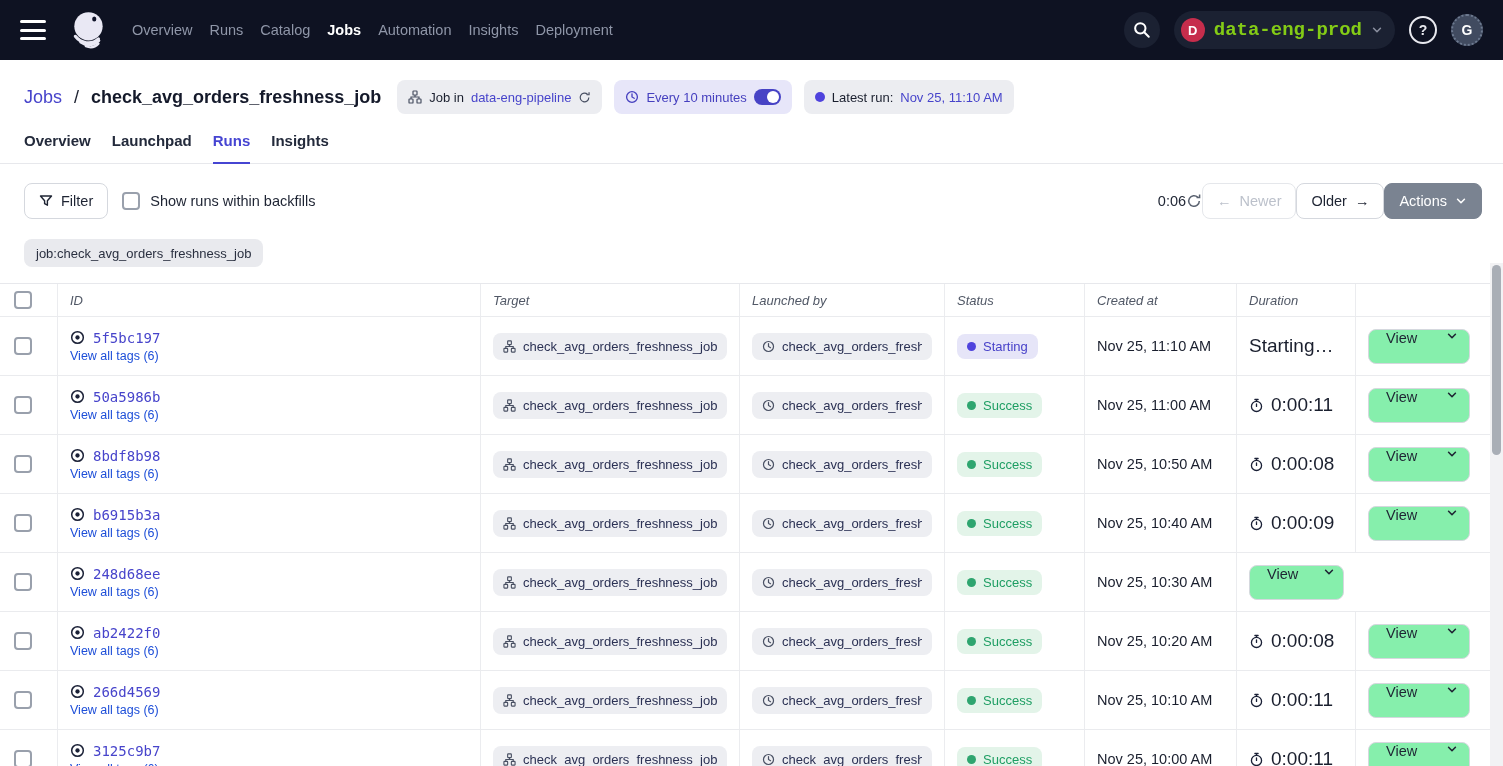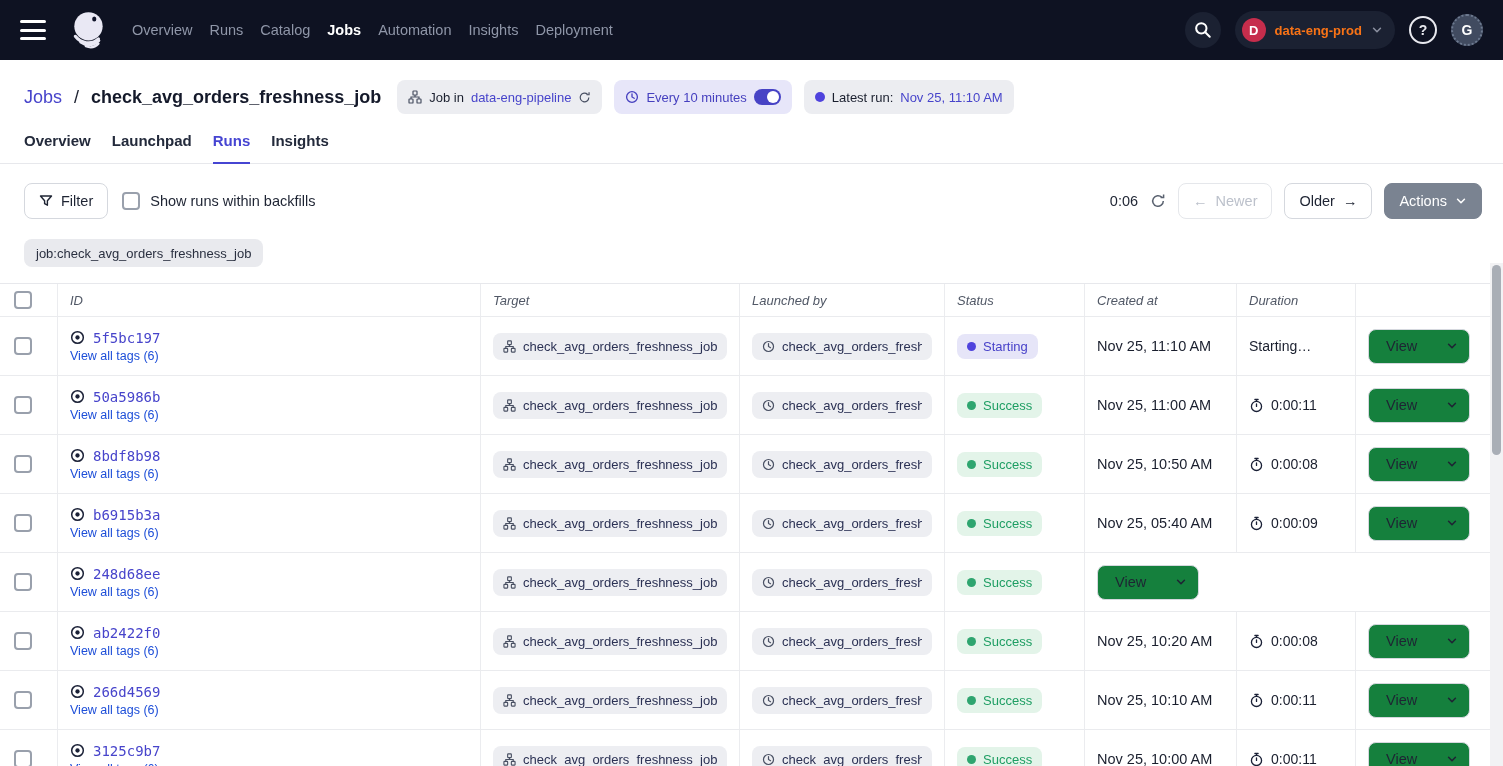--- a/index.html
+++ b/index.html
@@ -12,21 +12,21 @@
   .hamburger { width:28px; height:20px; display:flex; flex-direction:column; justify-content:space-between; cursor:pointer; margin-right:4px;}
   .hamburger span { display:block; width:26px; height:3px; background:#fff; border-radius:2px; }
   .logo { width:42px; height:42px; margin:0 12px 0 6px; }
   .navlinks { display:flex; align-items:center; gap:17px; }
   .navlink { color:#8f96a8; font-size:14.5px; cursor:pointer; text-decoration:none; }
   .navlink.active { color:#fff; font-weight:600; }
   .topnav-right { margin-left:auto; display:flex; align-items:center; gap:14px; }
   .icon-circle-btn { width:36px; height:36px; border-radius:50%; background:#1b2132; display:flex; align-items:center; justify-content:center; color:#fff; cursor:pointer; }
   .workspace-pill { height:38px; border-radius:19px; background:#1b2132; display:flex; align-items:center; gap:9px; padding:0 12px 0 7px; cursor:pointer; }
   .workspace-badge { width:24px; height:24px; border-radius:50%; background:var(--workspace_badge,#c62d4c); color:#fff; font-size:13px; font-weight:700; display:flex; align-items:center; justify-content:center; }
-  .workspace-name { color:#f97316; font-size:13px; font-weight:600; }
+  .workspace-name { color:#84cc16; font-size:19px; font-weight:600;font-family:Liberation Mono, monospace; }
   .workspace-pill .chev { color:#8b90a0; }
   .help-btn { width:28px; height:28px; border-radius:50%; border:2px solid #e8e9ef; color:#e8e9ef; font-size:14px; font-weight:700; display:flex; align-items:center; justify-content:center; cursor:pointer; }
   .user-avatar { width:32px; height:32px; border-radius:50%; background:#414b60; border:2px dotted #6d7a90; color:#fff; font-size:14px; font-weight:600; display:flex; align-items:center; justify-content:center; cursor:pointer; }
 
   
   .crumb-row { display:flex; align-items:center; gap:12px; padding:20px 24px 0 24px; }
   .crumb-link { color:var(--link,#4744cb); font-size:18px; cursor:pointer; text-decoration:none; }
   .crumb-sep { font-size:18px; color:#1a1f2e; }
   .crumb-title { font-size:18px; font-weight:700; color:#14192a; margin-right:4px; }
   .meta-pill { display:inline-flex; align-items:center; gap:7px; height:28px; padding:17px 11px; border-radius:8px; background:var(--pill_bg,#ecedf1); font-size:13px; color:#1a1f2e; }
@@ -43,21 +43,21 @@
   .tab { font-size:15px; font-weight:600; color:#232a3b; padding-bottom:13px; cursor:pointer; border-bottom:2px solid transparent; margin-bottom:-1px; }
   .tab.active { color:var(--accent,#4645d2); border-bottom-color:var(--accent,#4645d2); }
 
   
   .toolbar { display:flex; align-items:center; padding:19px 21px 14px 24px; }
   .btn { display:inline-flex; align-items:center; gap:8px; height:36px; padding:0 14px; border:1px solid #d5d8de; border-radius:8px; background:#fff; font-size:14.5px; font-weight:500; color:#1e2433; cursor:pointer; }
   .btn.disabled { color:#bcc1cb; border-color:#e5e7eb; cursor:default; }
   .btn.primary-gray { background:var(--actions_bg,#7a8391); border-color:var(--actions_bg,#7a8391); color:#fff; }
   .checkbox { width:18px; height:18px; border:2px solid #99a0ac; border-radius:4px; background:#fff; cursor:pointer; flex:0 0 auto; }
   .backfills { display:flex; align-items:center; gap:10px; margin-left:14px; font-size:14.5px; color:#1e2433; }
-  .toolbar-right { margin-left:auto; display:flex; align-items:center; gap:12px; }
+  .toolbar-right { margin-left:auto; display:flex; align-items:center; }
   .timer { font-size:14.5px; color:#1e2433; }
   .refresh-btn { color:#5a6270; cursor:pointer; display:flex; }
 
   
   .tag-row { padding:6px 24px 16px 24px; }
   .filter-tag { display:inline-flex; align-items:center; height:28px; padding:0 12px; border-radius:8px; background:#e9eaee; font-size:13px; color:#2a3040; }
 
   
   .runs-table { border-top:1px solid var(--border,#e7e8ec); width:1490px; }
   .tr { display:grid; grid-template-columns:58px 423px 259px 205px 140px 152px 119px 1fr; border-bottom:1px solid #eaebee; }
@@ -73,22 +73,22 @@
   .view-tags { font-size:12.5px; color:#1d4ed8; cursor:pointer; }
   .target-pill { display:inline-flex; align-items:center; gap:7px; max-width:100%; height:27px; padding:0 10px; border-radius:8px; background:#edeef2; font-size:13px; color:#2b3154; cursor:pointer; }
   .target-pill .txt { white-space:nowrap; overflow:hidden; }
   .status-pill { display:inline-flex; align-items:center; gap:7px; height:25px; padding:0 10px; border-radius:8px; font-size:13px; font-weight:500; }
   .status-pill .sdot { width:9px; height:9px; border-radius:50%; }
   .status-pill.starting { background:var(--starting_bg,#e6e5f8); color:var(--starting_fg,#4741c9); }
   .status-pill.starting .sdot { background:#4f43dd; }
   .status-pill.success { background:var(--success_bg,#e3f4e9); color:var(--success_fg,#1e9e63); }
   .status-pill.success .sdot { background:#2ea56f; }
   .cell-created { font-size:14.5px; color:#1a1f2e; }
-  .cell-duration { gap:7px; font-size:14px; color:#1a1f2e; }
-  .view-split { display:inline-flex; align-items:center; height:35px; border:1px solid #d5d8de; border-radius:8px; background:#15803d; overflow:hidden; }
+  .cell-duration { gap:7px; font-size:19px; color:#1a1f2e; }
+  .view-split { display:inline-flex; align-items:flex-start; height:35px; border:1px solid #d5d8de; border-radius:8px; background:#86efac; overflow:hidden; }
   .view-split .vmain { padding:0 17px; display:flex; align-items:center; font-size:14.5px; font-weight:500; color:#1e2433; cursor:pointer; }
   .view-split .vdivider { width:1px; background:#d5d8de; }
   .view-split .vchev { width:34px; display:flex; align-items:center; justify-content:center; color:#1e2433; cursor:pointer; }
 
   
   .scrollbar { position:fixed; top:263px; right:0; bottom:0; width:13px; background:#f2f2f4; }
   .scrollbar .thumb { position:absolute; top:2px; left:2px; width:9px; height:190px; border-radius:5px; background:#a9aeb6; cursor:pointer; }
 </style>
 </head>
 <body>
@@ -494,21 +494,21 @@
         </span>
         <span class="txt">check_avg_orders_freshn…</span>
       </span>
     </div>
     <div>
       <span class="status-pill success">
         <span class="sdot"></span>
         <span>Success</span>
       </span>
     </div>
-    <div class="cell-created">Nov 25, 05:40 AM</div>
+    <div class="cell-created">Nov 25, 10:40 AM</div>
     <div class="cell-duration">
       <span style="color:#1a2036;">
         <svg width="15" height="15" viewBox="0 0 16 16">
               <circle cx="8" cy="9" r="5.4" fill="none" stroke="currentColor" stroke-width="1.4"></circle>
               <path d="M6.3 1.6h3.4M8 1.6v2" stroke="currentColor" stroke-width="1.4" stroke-linecap="round"></path>
               <path d="M8 9V6.4" stroke="currentColor" stroke-width="1.4" stroke-linecap="round"></path>
             </svg>
       </span>
       <span>0:00:09</span>
     </div>
@@ -564,20 +564,21 @@
         </span>
         <span class="txt">check_avg_orders_freshn…</span>
       </span>
     </div>
     <div>
       <span class="status-pill success">
         <span class="sdot"></span>
         <span>Success</span>
       </span>
     </div>
+    <div class="cell-created">Nov 25, 10:30 AM</div>
     <div>
       <span class="view-split">
         <span class="vmain">View</span>
         <span class="vdivider"></span>
         <span class="vchev">
           <svg width="12" height="12" viewBox="0 0 14 14">
                 <path d="M3 5l4 4 4-4" fill="none" stroke="currentColor" stroke-width="1.8" stroke-linecap="round" stroke-linejoin="round"></path>
               </svg>
         </span>
       </span>

